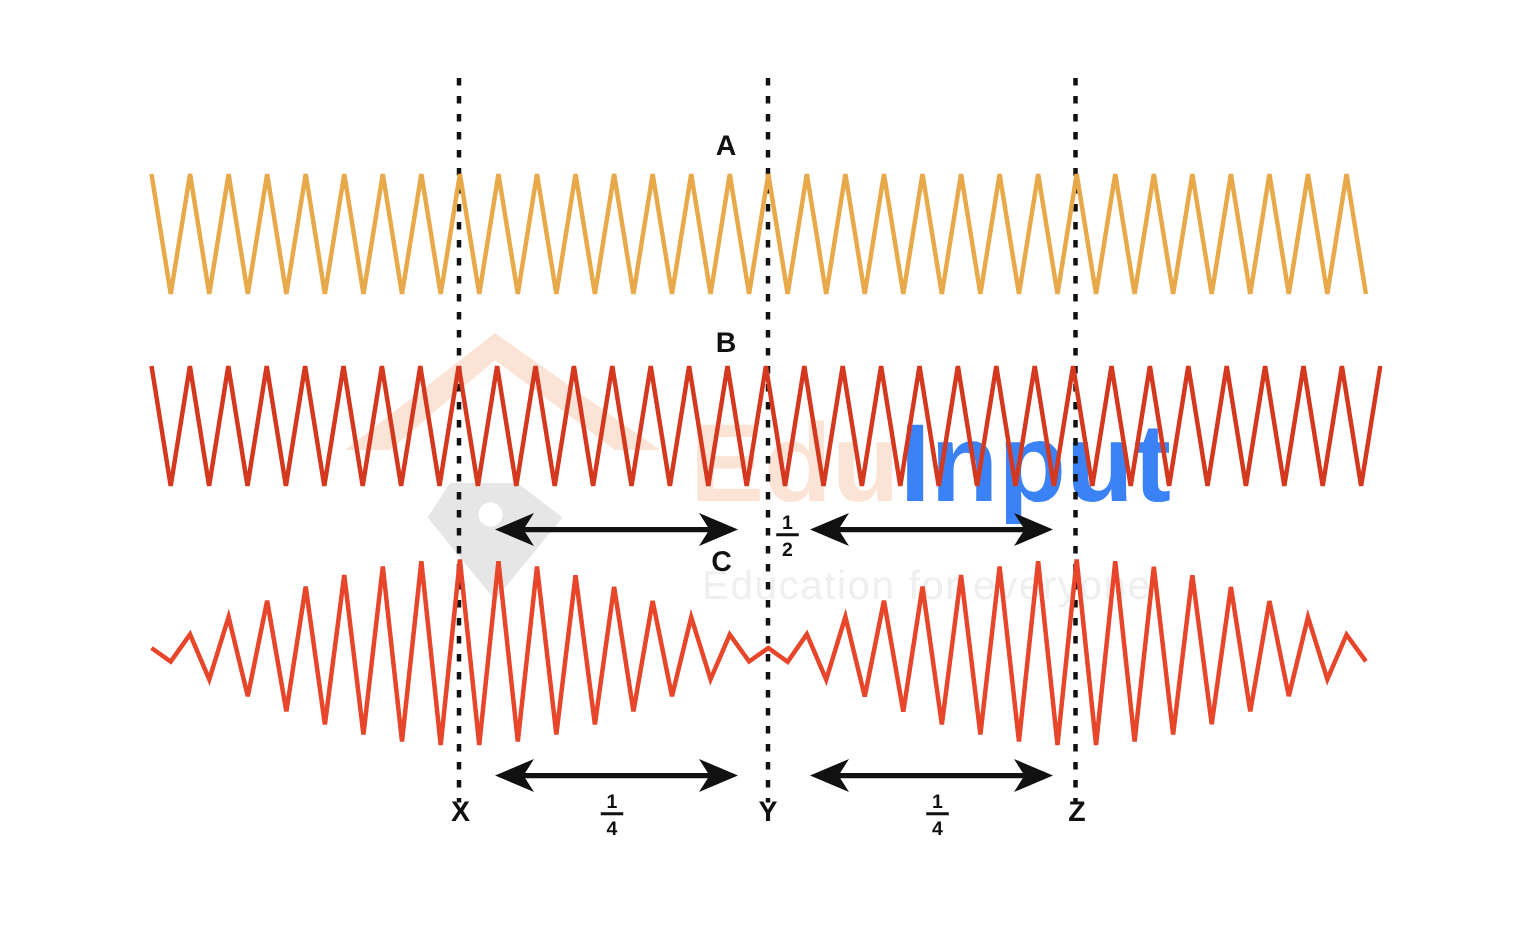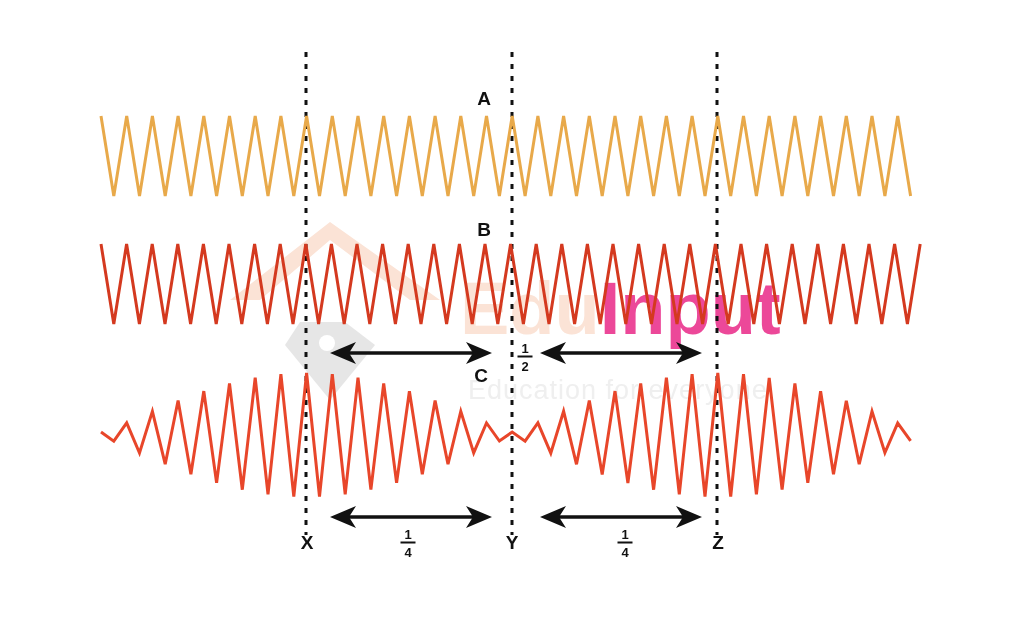--- a/index.html
+++ b/index.html
@@ -20,21 +20,21 @@
 <body>
 
 <div id="stage">
 
   <svg id="wm-svg" width="1024" height="630" style="position:absolute;left:0;top:0;">
     <polygon id="wm-roof" points="230,300 330,222 440,300 410,300 330,240 260,300" fill="#FBE3D6"></polygon>
     <polygon id="wm-gem" points="285,345 300,322 345,322 375,345 330,400" fill="#E6E6E6"></polygon>
     <circle cx="327" cy="343" r="8" fill="#ffffff"></circle>
   </svg>
   <div class="wm-text" style="left:460px;top:272px;font-size:74px;">
-    <span style="color:#FBE3D6;">Edu</span><span style="color:#ec4899;">Input</span>
+    <span style="color:#FBE3D6;">Edu</span><span style="color:#3b82f6;">Input</span>
   </div>
   <div class="wm-sub" style="left:468px;top:375px;">Education for everyone</div>
 
   <svg id="main-svg" width="1024" height="630" style="position:absolute;left:0;top:0;">
     <g id="guides">
         <line x1="306" x2="306" y1="52" y2="535" stroke="#111111" stroke-width="3" stroke-dasharray="5 7"></line>
         <line x1="512" x2="512" y1="52" y2="535" stroke="#111111" stroke-width="3" stroke-dasharray="5 7"></line>
         <line x1="717" x2="717" y1="52" y2="535" stroke="#111111" stroke-width="3" stroke-dasharray="5 7"></line>
       </g>
     <polyline id="wave-A" fill="none" stroke-width="3" stroke-linejoin="miter" points="101.0,116.0 113.8,196.0 126.7,116.0 139.5,196.0 152.4,116.0 165.2,196.0 178.1,116.0 190.9,196.0 203.8,116.0 216.6,196.0 229.5,116.0 242.3,196.0 255.2,116.0 268.0,196.0 280.9,116.0 293.8,196.0 306.6,116.0 319.5,196.0 332.3,116.0 345.2,196.0 358.0,116.0 370.9,196.0 383.7,116.0 396.6,196.0 409.4,116.0 422.3,196.0 435.1,116.0 448.0,196.0 460.8,116.0 473.7,196.0 486.5,116.0 499.4,196.0 512.2,116.0 525.1,196.0 537.9,116.0 550.8,196.0 563.6,116.0 576.5,196.0 589.3,116.0 602.2,196.0 615.0,116.0 627.9,196.0 640.7,116.0 653.6,196.0 666.4,116.0 679.3,196.0 692.1,116.0 705.0,196.0 717.8,116.0 730.7,196.0 743.5,116.0 756.4,196.0 769.2,116.0 782.1,196.0 794.9,116.0 807.8,196.0 820.6,116.0 833.5,196.0 846.3,116.0 859.2,196.0 872.0,116.0 884.9,196.0 897.7,116.0 910.6,196.0" stroke="#E8A94A"></polyline>

